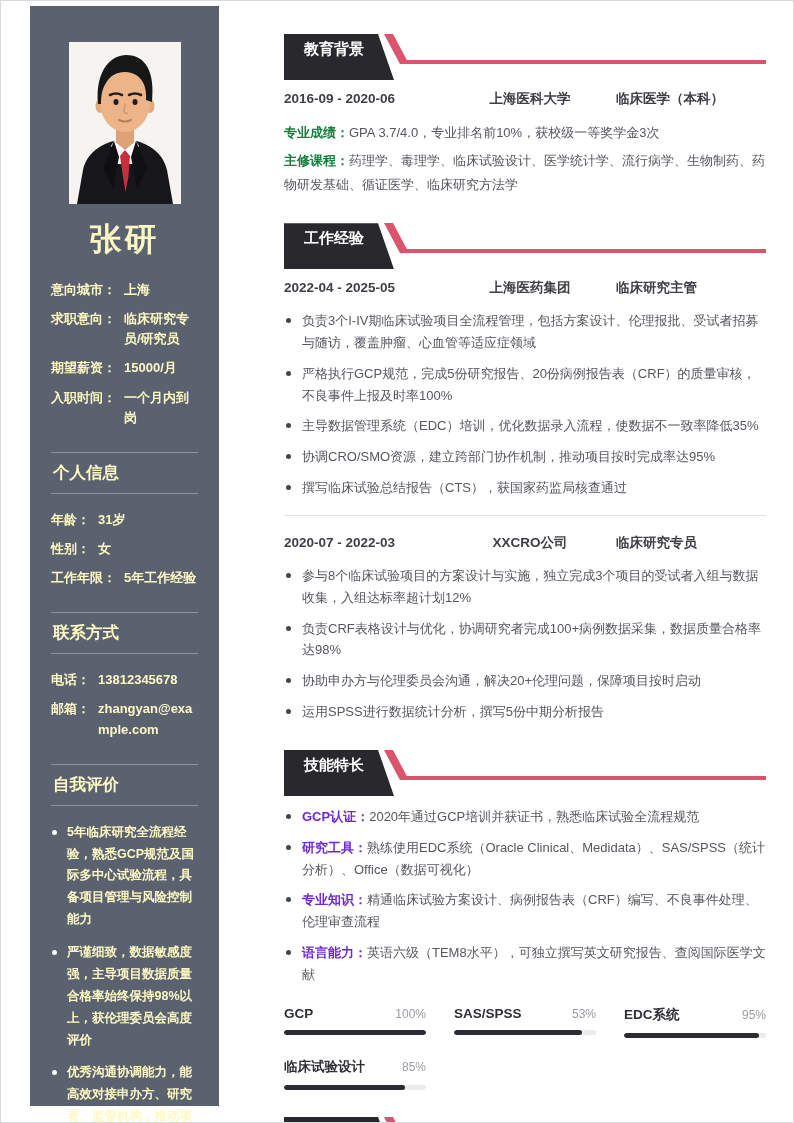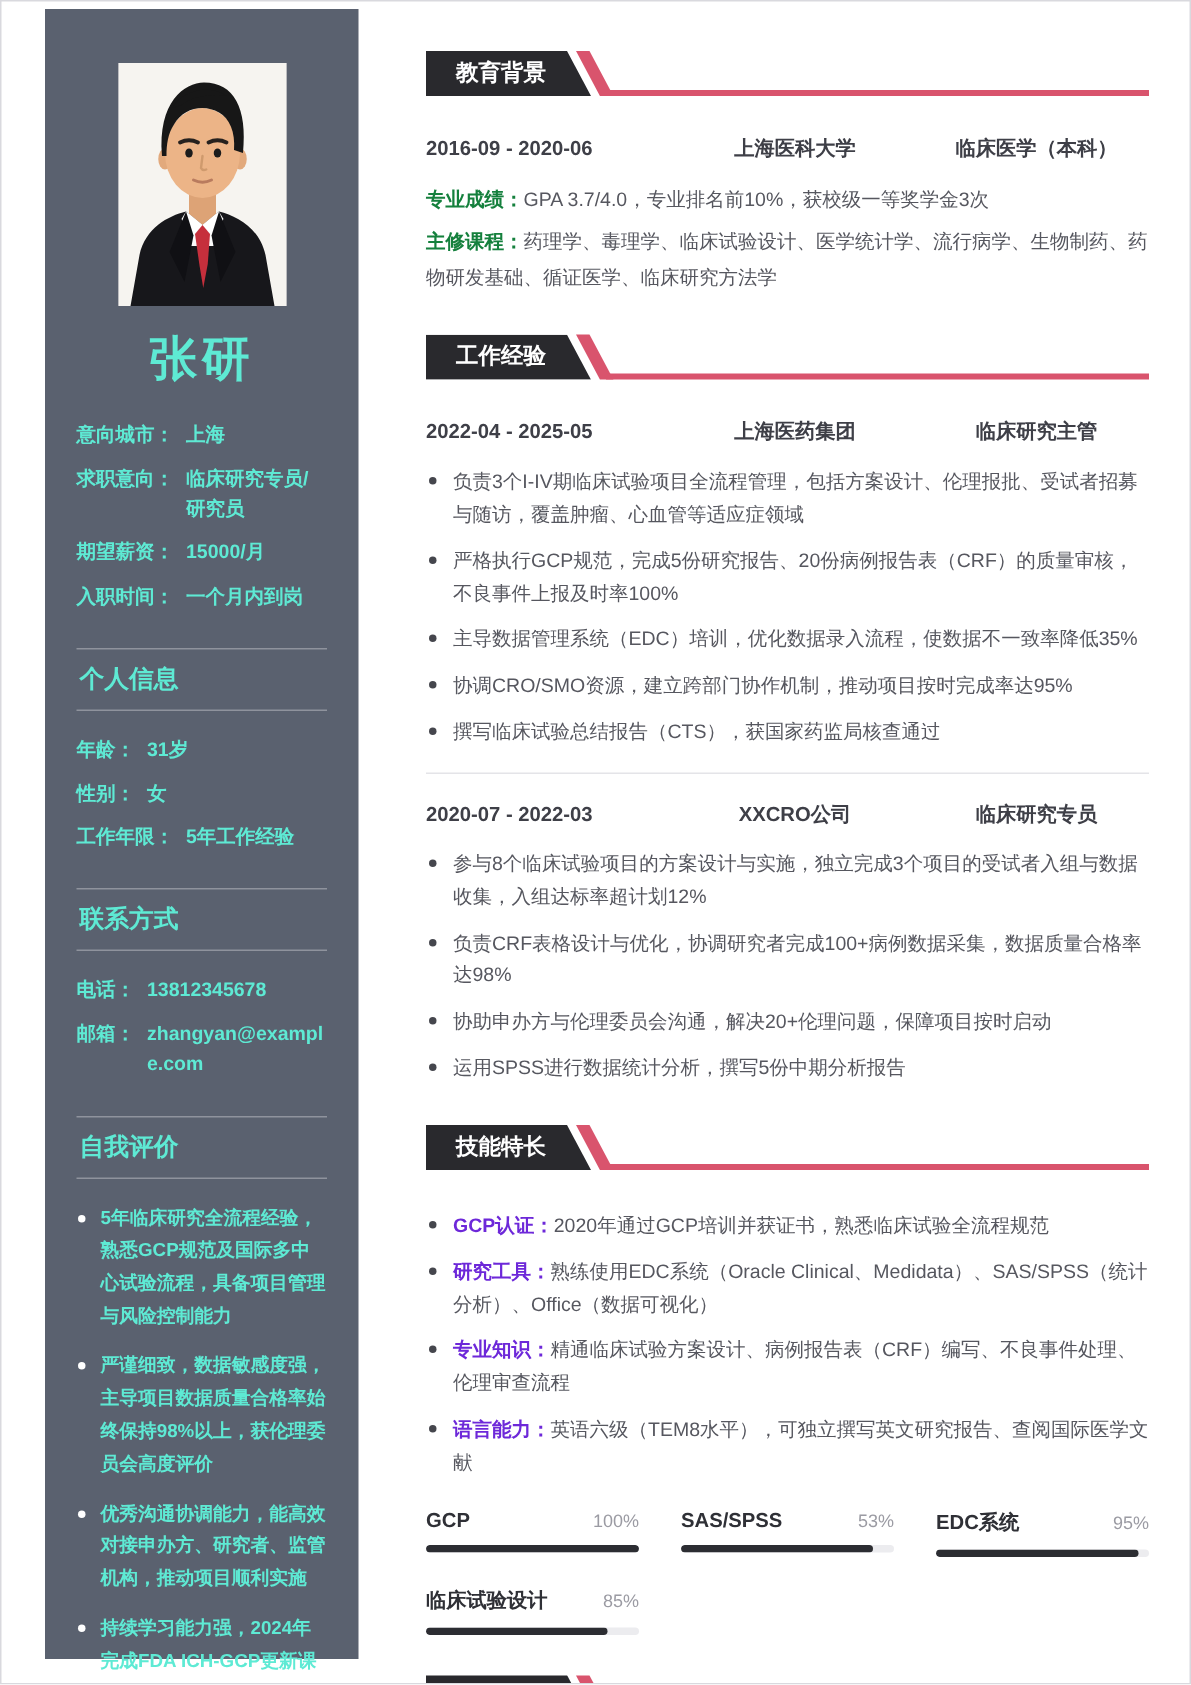--- a/index.html
+++ b/index.html
@@ -1,53 +1,53 @@
 <!DOCTYPE html>
 <html><head>
 <meta charset="utf-8">
 <style>
   * { margin:0; padding:0; box-sizing:border-box; }
   body { background:#fff; font-family:"Liberation Sans","DejaVu Sans",sans-serif; }
   .page { position:relative; width:794px; height:1123px; background:#ffffff;
           border:1px solid #d9d9de; overflow:hidden; }
 
   
-  .sidebar { position:absolute; left:29px; top:5px; bottom:16px; width:209px;
-             background:#5a616f; color:#5eead4; padding:36px 21px 0; }
+  .sidebar { position:absolute; left:29px; top:5px; bottom:16px; width:189px;
+             background:#5a616f; color:#fef9c3; padding:36px 21px 0; }
   .photo { width:112px; height:162px; margin:0 auto; background:#f6f4f0; display:block; }
   .sb-name { text-align:center; font-size:32px; font-weight:bold; letter-spacing:3px;
              margin:14px 0 18px; }
   .sb-row { display:flex; margin-bottom:9px; font-size:13px; font-weight:bold; line-height:1.55; }
   .sb-label { flex:none; margin-right:8px; }
   .sb-value { flex:1; word-break:break-all; }
   .sb-sec { margin-top:24px; }
   .sb-sec-title { border-top:1px solid rgba(255,255,255,.32);
                   border-bottom:1px solid rgba(255,255,255,.32);
                   padding:9px 2px; font-size:16.5px; font-weight:bold; margin-bottom:16px; }
   .sb-eval-item { position:relative; padding-left:16px; font-size:12.5px; font-weight:bold;
                   line-height:1.75; margin-bottom:11px; }
   .sb-eval-item::before { content:""; position:absolute; left:1px; top:8px; width:5px; height:5px;
                   border-radius:50%; background:#fff; }
 
   
   .main { position:absolute; left:283px; top:33px; width:482px; color:#56575f; }
   .sec { margin-bottom:27px; }
   .sec-head { position:relative; height:30px; margin-bottom:26px; }
-  .sec-badge { position:absolute; left:0; top:0; height:30px; background:#29292d; color:#fff;
+  .sec-badge { position:absolute; left:0; top:0; height:46px; background:#29292d; color:#fff;
                font-size:15px; font-weight:bold; line-height:30px; padding:0 30px 0 20px;
                clip-path:polygon(0 0, calc(100% - 16px) 0, 100% 100%, 0 100%); }
   .sec-slash { position:absolute; left:100px; top:0; width:9px; height:30px;
                background:#d9546d; transform:skewX(28deg); transform-origin:top left; }
   .sec-line { position:absolute; left:120px; right:0; bottom:0; height:4px; background:#d9546d; }
 
   .entry-head { display:flex; align-items:baseline; font-size:13.5px; font-weight:bold;
                 color:#3e3f47; margin-bottom:13px; }
   .eh-date { width:160px; }
   .eh-mid  { flex:1; text-align:center; }
-  .eh-right{ width:150px; text-align:center; }
+  .eh-right{ width:150px; text-align:left; }
 
   .detail-line { font-size:13px; line-height:1.8; margin-bottom:5px; }
   .detail-line b { color:#15803d; }
 
   .bitem { position:relative; padding-left:18px; font-size:13px; line-height:1.68;
            margin-bottom:9px; }
   .bitem::before { content:""; position:absolute; left:2px; top:8px; width:5px; height:5px;
            border-radius:50%; background:#45464d; }
   .bitem b { color:#6d28d9; }
 

